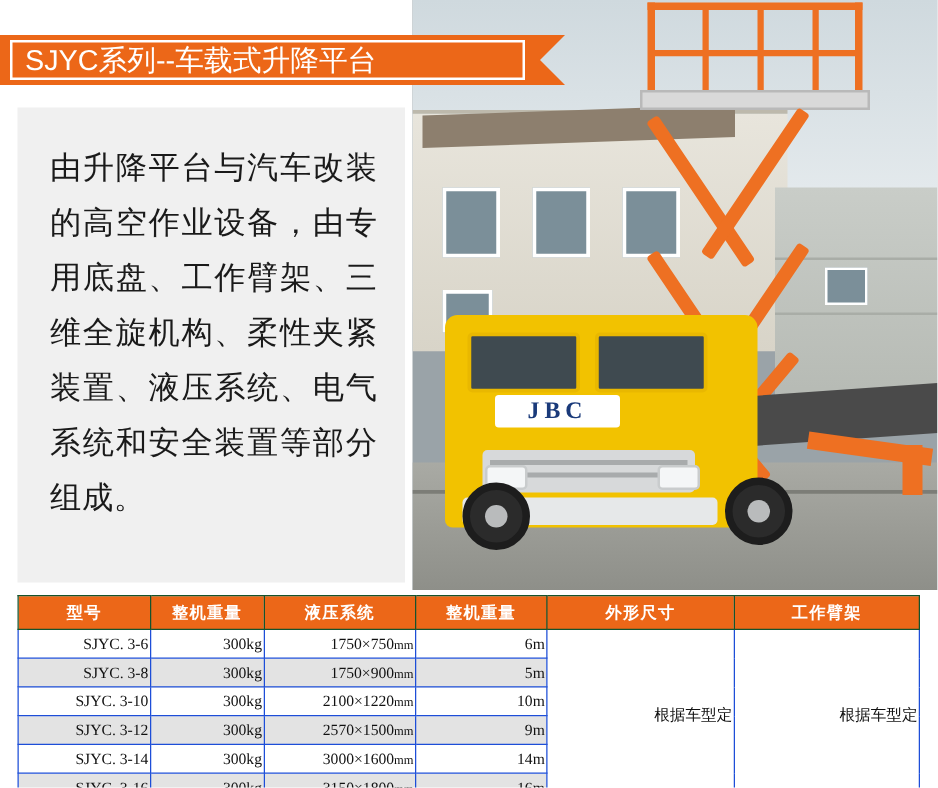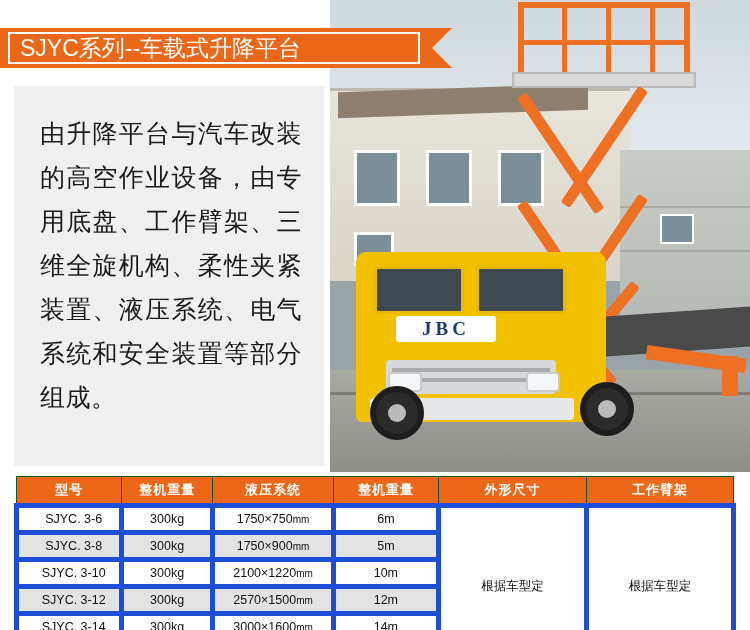--- a/index.html
+++ b/index.html
@@ -271,26 +271,26 @@
     background: #ec6718;
     color: #ffffff;
     font-size: 13px;
     font-weight: bold;
     height: 24px;
     border: 1px solid #14532d;
     text-align: center;
     letter-spacing: 1px;
   }
   table.spec td {
-    border: 5px solid #1d4ed8;
+    border: 1px solid #1d4ed8;
     height: 20px;
     font-size: 12.5px;
     color: #111111;
-    text-align: center;
-    font-family: Liberation Sans, sans-serif;
+    text-align: right;
+    font-family: Liberation Serif, serif;
   }
   table.spec tr.odd td { background: #ffffff; }
   table.spec tr.even td { background: #e3e3e3; }
   td.model {
     text-align: left;
     padding-left: 10px;
     font-family: "Liberation Serif", serif;
     font-size: 14px;
   }
   td.merged {
@@ -395,21 +395,21 @@
         <tr class="odd">
           <td class="model">SJYC. 3-10</td>
           <td>300kg</td>
           <td><span>2100×1220</span><span class="unit-sm">mm</span></td>
           <td>10m</td>
         </tr>
         <tr class="even">
           <td class="model">SJYC. 3-12</td>
           <td>300kg</td>
           <td><span>2570×1500</span><span class="unit-sm">mm</span></td>
-          <td>12m</td>
+          <td>9m</td>
         </tr>
         <tr class="odd">
           <td class="model">SJYC. 3-14</td>
           <td>300kg</td>
           <td><span>3000×1600</span><span class="unit-sm">mm</span></td>
           <td>14m</td>
         </tr>
         <tr class="even">
           <td class="model">SJYC. 3-16</td>
           <td>300kg</td>

